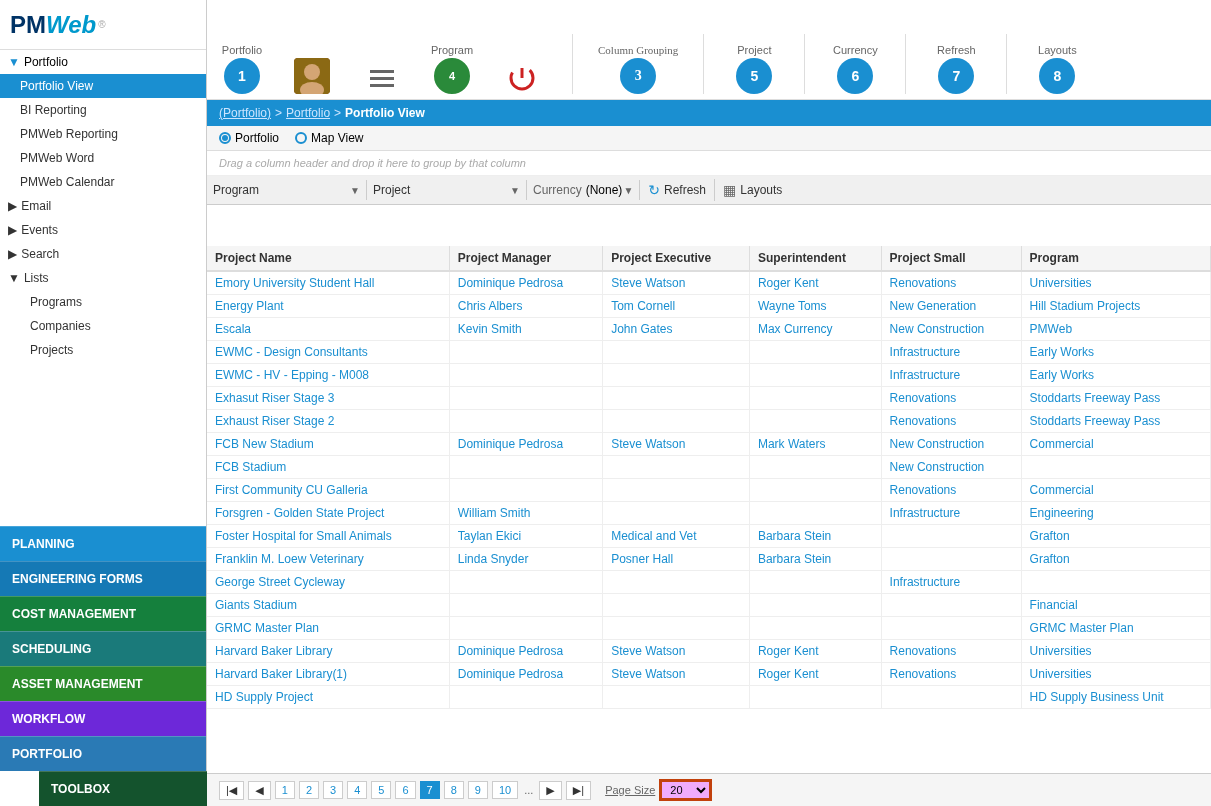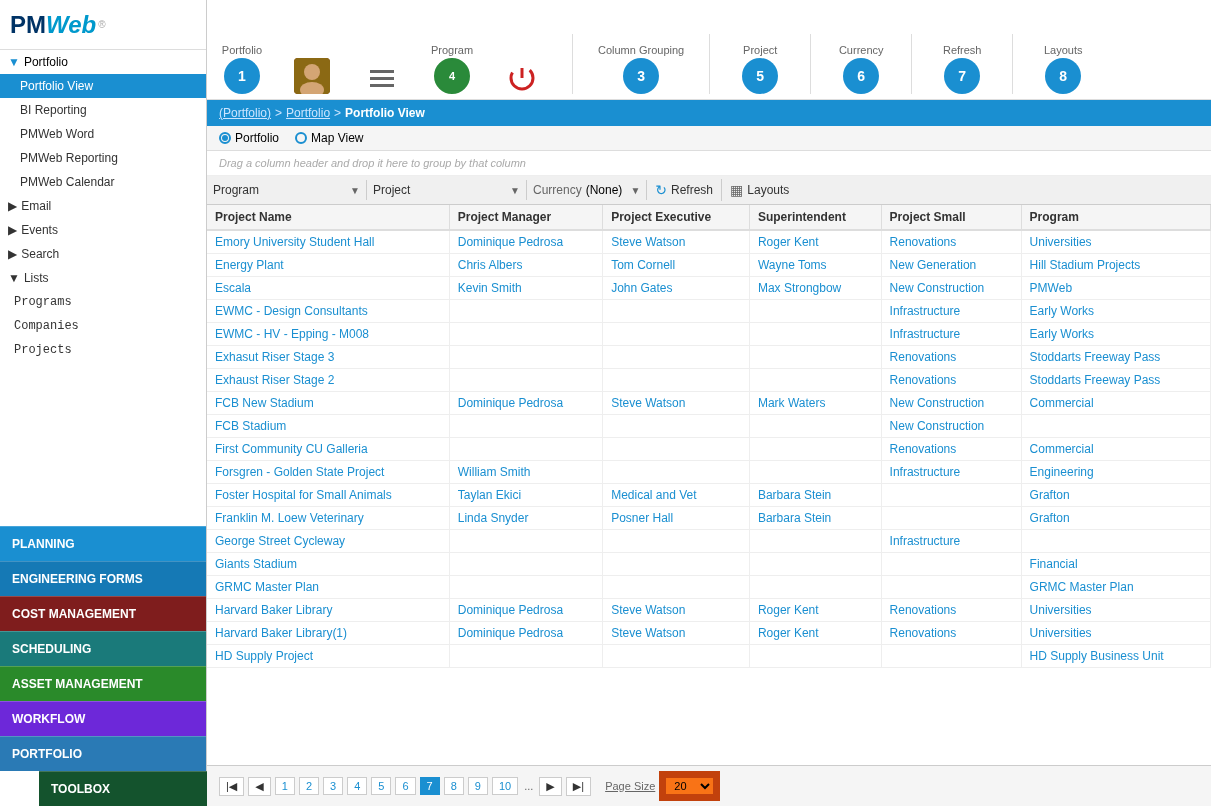--- a/index.html
+++ b/index.html
@@ -14,21 +14,21 @@
     .sidebar-logo { padding: 8px 10px; border-bottom: 1px solid #ddd; display: flex; align-items: center; height: 50px; }
     .logo-text { font-size: 24px; font-weight: bold; color: #003366; }
     .logo-text span { color: #0099cc; font-style: italic; }
 
     
     .sidebar-nav { flex: 1; overflow-y: auto; }
     .nav-section-header { padding: 5px 8px; color: #333; font-size: 12px; cursor: pointer; display: flex; align-items: center; gap: 4px; }
     .nav-section-header.active { color: #000; }
     .nav-item { padding: 5px 8px 5px 20px; color: #333; font-size: 12px; cursor: pointer; }
     .nav-item.selected { background: #1a8fd1; color: #fff; }
-    .nav-item.sub { padding-left: 14px; font-family: Liberation Mono, monospace; }
+    .nav-item.sub { padding-left: 30px; }
 
     
     .sidebar-bottom { }
     .sidebar-section-btn { width: 100%; padding: 10px 12px; text-align: left; font-size: 12px; font-weight: bold; border: none; cursor: pointer; color: #fff; border-top: 1px solid rgba(255,255,255,0.2); }
     .sidebar-section-btn.blue { background: #1a8fd1; }
     .sidebar-section-btn.blue-dark { background: #1579b5; }
     .sidebar-section-btn.teal { background: #17a0a0; }
     .sidebar-section-btn.orange { background: #e07820; }
     .sidebar-section-btn.green { background: #3a9a3a; }
     .sidebar-section-btn.purple { background: #7a5fa0; }
@@ -60,43 +60,43 @@
     
     .drag-hint { background: #fff; padding: 6px 12px; color: #aaa; font-size: 11px; font-style: italic; border-bottom: 1px solid #eee; }
 
     
     .filter-bar { display: flex; align-items: center; background: #f0f0f0; border-bottom: 1px solid #ccc; padding: 3px 0; }
     .filter-select { display: flex; align-items: center; border-right: 1px solid #ccc; padding: 3px 6px; min-width: 160px; cursor: pointer; }
     .filter-select-label { font-size: 12px; color: #333; flex: 1; }
     .filter-arrow { font-size: 10px; color: #666; }
     .filter-currency { display: flex; align-items: center; border-right: 1px solid #ccc; padding: 3px 6px; }
     .filter-currency-label { font-size: 12px; color: #666; margin-right: 4px; }
-    .currency-dropdown { display: flex; align-items: center; gap: 8px; }
+    .currency-dropdown { display: flex; align-items: center; gap: 1px; }
     .refresh-btn { display: flex; align-items: center; gap: 4px; padding: 3px 8px; cursor: pointer; border-right: 1px solid #ccc; }
     .refresh-icon { color: #1a8fd1; font-size: 14px; }
     .refresh-label { font-size: 12px; color: #333; }
     .layouts-btn { display: flex; align-items: center; gap: 4px; padding: 3px 8px; cursor: pointer; }
     .layouts-icon { color: #666; font-size: 14px; }
     .layouts-label { font-size: 12px; color: #333; }
 
     
     .table-container { flex: 1; overflow: auto; background: #fff; }
-    table { width: 100%; border-collapse: collapse; font-size: 12px; }
+    table { width: 100%; border-collapse: collapse; font-size: 12px; margin-top: 41px; }
     thead th { background: #f5f5f5; border-bottom: 2px solid #ddd; border-right: 1px solid #ddd; padding: 5px 8px; text-align: left; font-weight: bold; color: #333; white-space: nowrap; }
     tbody td { border-bottom: 1px solid #eee; border-right: 1px solid #eee; padding: 4px 8px; color: #333; white-space: nowrap; }
     .link-cell { color: #1a8fd1; cursor: pointer; }
 
     
     .pagination { background: #f5f5f5; border-top: 1px solid #ccc; padding: 5px 12px; display: flex; align-items: center; gap: 4px; }
     .page-nav { border: 1px solid #ccc; background: #fff; padding: 2px 6px; cursor: pointer; font-size: 11px; color: #333; }
     .page-num { border: 1px solid #ccc; background: #fff; padding: 2px 6px; cursor: pointer; font-size: 11px; color: #1a8fd1; }
     .page-num.current { background: #1a8fd1; color: #fff; border-color: #1a8fd1; }
     .page-dots { font-size: 11px; color: #666; padding: 0 2px; }
     .page-size-label { font-size: 11px; color: #666; margin-left: 10px; text-decoration: underline; }
-    .page-size-select { font-size: 11px; border: 7px solid #c2410c; padding: 1px 4px; background: #f97316; cursor: pointer; }
+    .page-size-select { font-size: 11px; border: 3px solid #c2410c; padding: 1px 4px; background: #f0abfc; cursor: pointer; }
 
     
     .sidebar-nav::-webkit-scrollbar { width: 6px; }
     .sidebar-nav::-webkit-scrollbar-track { background: #f0f0f0; }
     .sidebar-nav::-webkit-scrollbar-thumb { background: #bbb; border-radius: 3px; }
   </style>
 </head>
 <body>
 
 <div class="app-container">
@@ -109,22 +109,22 @@
     </div>
 
     <div class="sidebar-nav">
 
       <div class="nav-section-header active">
         <span style="color:#1a8fd1;">▼</span>
         <span>Portfolio</span>
       </div>
       <div class="nav-item selected">Portfolio View</div>
       <div class="nav-item">BI Reporting</div>
+      <div class="nav-item">PMWeb Reporting</div>
       <div class="nav-item">PMWeb Word</div>
-      <div class="nav-item">PMWeb Reporting</div>
       <div class="nav-item">PMWeb Calendar</div>
 
       <div class="nav-section-header">
         <span>▶</span>
         <span>Email</span>
       </div>
       <div class="nav-section-header">
         <span>▶</span>
         <span>Events</span>
       </div>
@@ -137,21 +137,21 @@
         <span>Lists</span>
       </div>
       <div class="nav-item sub">Programs</div>
       <div class="nav-item sub">Companies</div>
       <div class="nav-item sub">Projects</div>
     </div>
 
     <div class="sidebar-bottom">
       <button class="sidebar-section-btn blue">PLANNING</button>
       <button class="sidebar-section-btn blue-dark">ENGINEERING FORMS</button>
-      <button class="sidebar-section-btn orange" style="background:#7f1d1d;">COST MANAGEMENT</button>
+      <button class="sidebar-section-btn orange" style="background:#15803d;">COST MANAGEMENT</button>
       <button class="sidebar-section-btn teal" style="background:#1a7a7a;">SCHEDULING</button>
       <button class="sidebar-section-btn green" style="background:#2a8a2a;">ASSET MANAGEMENT</button>
       <button class="sidebar-section-btn purple" style="background:#6d28d9;">WORKFLOW</button>
       <button class="sidebar-section-btn blue-medium">PORTFOLIO</button>
       <button class="sidebar-section-btn gray">TOOLBOX</button>
     </div>
   </div>
 
   <div class="main-content">
 
@@ -201,21 +201,21 @@
             <svg width="28" height="28" viewBox="0 0 28 28">
                 <circle cx="14" cy="14" r="11" fill="none" stroke="#cc2222" stroke-width="3" stroke-dasharray="40 20"></circle>
                 <line x1="14" y1="4" x2="14" y2="14" stroke="#cc2222" stroke-width="3"></line>
               </svg>
           </div>
         </div>
 
         <div class="toolbar-separator"></div>
 
         <div class="toolbar-btn">
-          <div style="display:flex;flex-direction:column;align-items:center;">
+          <div style="display:flex;flex-direction:column;align-items:center;font-family:Liberation Serif, serif;">
             <div style="font-size:11px;color:#666;margin-bottom:2px;">Column Grouping</div>
             <div class="toolbar-btn-circle blue">
               <span>3</span>
             </div>
           </div>
         </div>
 
         <div class="toolbar-separator"></div>
 
         <div class="toolbar-btn">
@@ -337,21 +337,21 @@
               <td class="link-cell">Chris Albers</td>
               <td class="link-cell">Tom Cornell</td>
               <td class="link-cell">Wayne Toms</td>
               <td class="link-cell">New Generation</td>
               <td class="link-cell">Hill Stadium Projects</td>
             </tr>
             <tr>
               <td class="link-cell">Escala</td>
               <td class="link-cell">Kevin Smith</td>
               <td class="link-cell">John Gates</td>
-              <td class="link-cell">Max Strongbow</td>
+              <td class="link-cell">Max Currency</td>
               <td class="link-cell">New Construction</td>
               <td class="link-cell">PMWeb</td>
             </tr>
             <tr>
               <td class="link-cell">EWMC - Design Consultants</td>
               <td></td>
               <td></td>
               <td></td>
               <td class="link-cell">Infrastructure</td>
               <td class="link-cell">Early Works</td>

